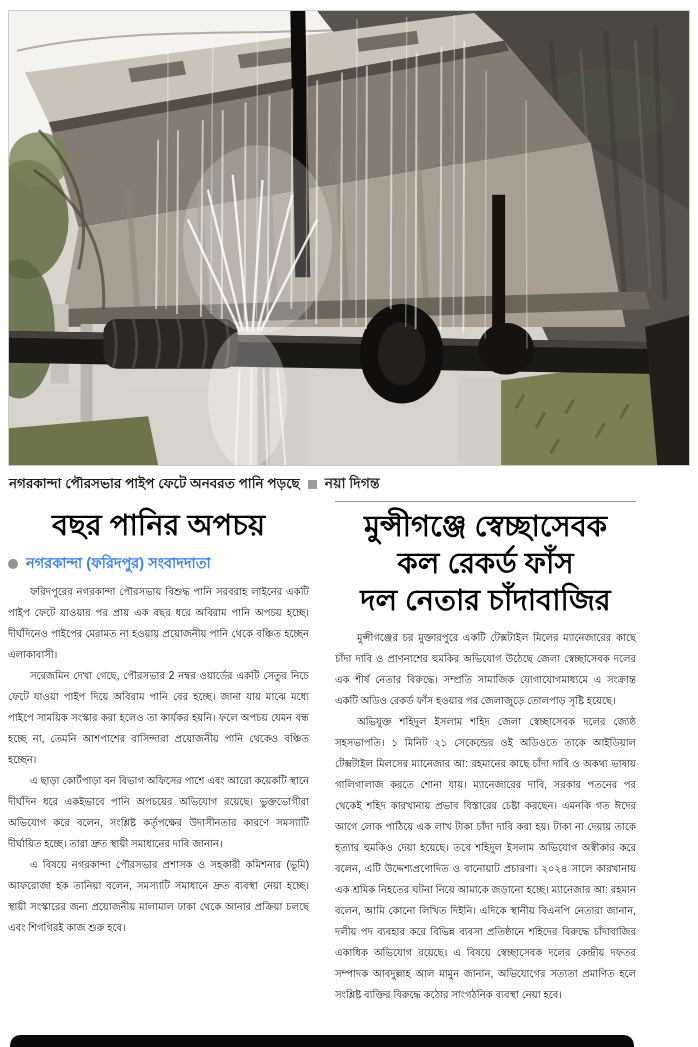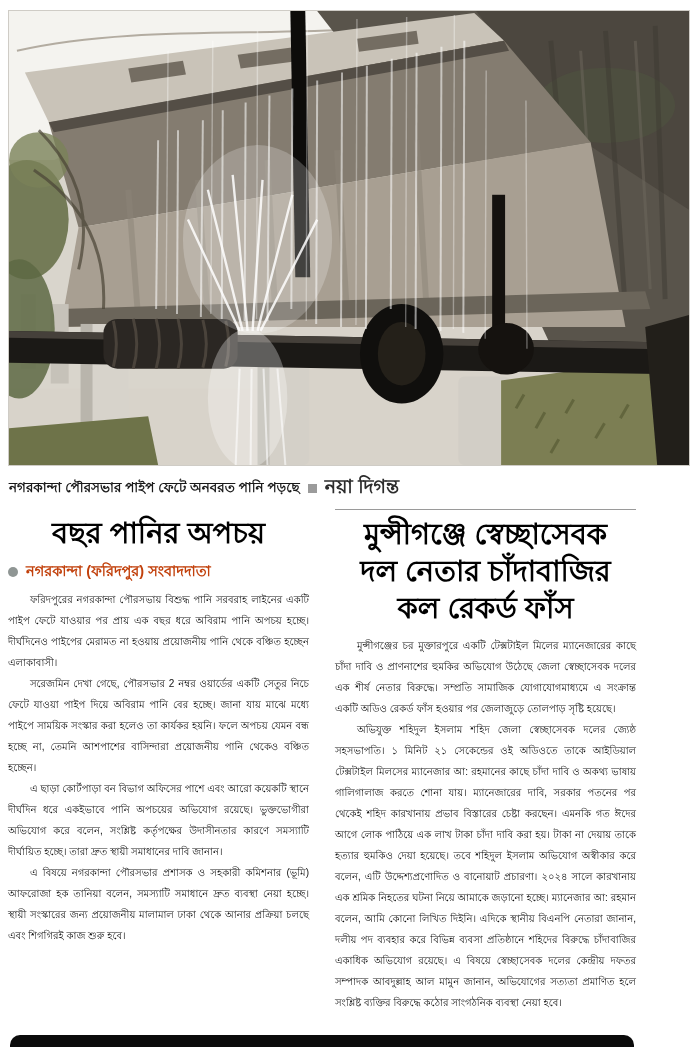--- a/index.html
+++ b/index.html
@@ -6,29 +6,29 @@
   body{
     width:698px;height:1047px;overflow:hidden;background:#ffffff;
     font-family:"Liberation Sans", sans-serif;color:#111;
   }
   .page{position:relative;width:644px;height:1047px;box-sizing:border-box;padding:10px 8px 0;}
   figure.photo{margin:0;width:682px;height:456px;border:1px solid #cfccc6;box-sizing:border-box;background:#ddd8d0;}
   figure.photo svg{display:block;width:100%;height:100%;}
   .caption-row{display:flex;align-items:center;gap:8px;padding:6px 1px 3px;}
   .caption-text{font-weight:bold;font-size:13.5px;color:#1a1a1a;}
   .caption-sq{width:9px;height:9px;background:#9b9b9b;flex:0 0 auto;}
-  .caption-credit{font-weight:bold;font-size:19px;color:#2c2c2c;}
+  .caption-credit{font-weight:bold;font-size:14px;color:#2c2c2c;}
   .columns{display:grid;grid-template-columns:1fr 1fr;column-gap:26px;margin-top:2px;}
   .article{min-width:0;}
   .article.right{border-top:1.5px solid #9a9a9a;}
   h2.headline{margin:6px 0 8px;font-size:29px;line-height:37px;font-weight:700;text-align:center;color:#000;}
   h2.headline span{display:block;}
   .byline{display:flex;align-items:center;gap:8px;margin:4px 0 5px;}
   .byline-dot{width:10px;height:10px;border-radius:50%;background:#8f9694;flex:0 0 auto;}
-  .byline-label{font-weight:bold;font-size:14.5px;color:#c2410c;}
+  .byline-label{font-weight:bold;font-size:14.5px;color:#3b82f6;}
   .body-text p{margin:0;font-size:10px;line-height:21px;text-align:justify;text-indent:22px;color:#121212;}
   .bottom-bar{position:absolute;left:10px;right:10px;bottom:0;height:12px;background:#0b0b0b;border-radius:10px 10px 0 0;}
 </style>
 </head>
 <body>
 
 <div class="page">
 
   <figure class="photo">
     <svg viewBox="0 0 684 457" preserveAspectRatio="none">
@@ -163,22 +163,22 @@
         <p>ফরিদপুরের নগরকান্দা পৌরসভায় বিশুদ্ধ পানি সরবরাহ লাইনের একটি পাইপ ফেটে যাওয়ার পর প্রায় এক বছর ধরে অবিরাম পানি অপচয় হচ্ছে। দীর্ঘদিনেও পাইপের মেরামত না হওয়ায় প্রয়োজনীয় পানি থেকে বঞ্চিত হচ্ছেন এলাকাবাসী।</p>
         <p>সরেজমিন দেখা গেছে, পৌরসভার 2 নম্বর ওয়ার্ডের একটি সেতুর নিচে ফেটে যাওয়া পাইপ দিয়ে অবিরাম পানি বের হচ্ছে। জানা যায় মাঝে মধ্যে পাইপে সাময়িক সংস্কার করা হলেও তা কার্যকর হয়নি। ফলে অপচয় যেমন বন্ধ হচ্ছে না, তেমনি আশপাশের বাসিন্দারা প্রয়োজনীয় পানি থেকেও বঞ্চিত হচ্ছেন।</p>
         <p>এ ছাড়া কোর্টপাড়া বন বিভাগ অফিসের পাশে এবং আরো কয়েকটি স্থানে দীর্ঘদিন ধরে একইভাবে পানি অপচয়ের অভিযোগ রয়েছে। ভুক্তভোগীরা অভিযোগ করে বলেন, সংশ্লিষ্ট কর্তৃপক্ষের উদাসীনতার কারণে সমস্যাটি দীর্ঘায়িত হচ্ছে। তারা দ্রুত স্থায়ী সমাধানের দাবি জানান।</p>
         <p>এ বিষয়ে নগরকান্দা পৌরসভার প্রশাসক ও সহকারী কমিশনার (ভূমি) আফরোজা হক তানিয়া বলেন, সমস্যাটি সমাধানে দ্রুত ব্যবস্থা নেয়া হচ্ছে। স্থায়ী সংস্কারের জন্য প্রয়োজনীয় মালামাল ঢাকা থেকে আনার প্রক্রিয়া চলছে এবং শিগগিরই কাজ শুরু হবে।</p>
       </div>
     </article>
 
     <article class="article right">
       <h2 class="headline">
         <span>মুন্সীগঞ্জে স্বেচ্ছাসেবক</span>
+        <span>কল রেকর্ড ফাঁস</span>
         <span>দল নেতার চাঁদাবাজির</span>
-        <span>কল রেকর্ড ফাঁস</span>
       </h2>
       <div class="body-text">
         <p>মুন্সীগঞ্জের চর মুক্তারপুরে একটি টেক্সটাইল মিলের ম্যানেজারের কাছে চাঁদা দাবি ও প্রাণনাশের হুমকির অভিযোগ উঠেছে জেলা স্বেচ্ছাসেবক দলের এক শীর্ষ নেতার বিরুদ্ধে। সম্প্রতি সামাজিক যোগাযোগমাধ্যমে এ সংক্রান্ত একটি অডিও রেকর্ড ফাঁস হওয়ার পর জেলাজুড়ে তোলপাড় সৃষ্টি হয়েছে।</p>
         <p>অভিযুক্ত শহিদুল ইসলাম শহিদ জেলা স্বেচ্ছাসেবক দলের জ্যেষ্ঠ সহসভাপতি। ১ মিনিট ২১ সেকেন্ডের ওই অডিওতে তাকে আইডিয়াল টেক্সটাইল মিলসের ম্যানেজার আ: রহমানের কাছে চাঁদা দাবি ও অকথ্য ভাষায় গালিগালাজ করতে শোনা যায়। ম্যানেজারের দাবি, সরকার পতনের পর থেকেই শহিদ কারখানায় প্রভাব বিস্তারের চেষ্টা করছেন। এমনকি গত ঈদের আগে লোক পাঠিয়ে এক লাখ টাকা চাঁদা দাবি করা হয়। টাকা না দেয়ায় তাকে হত্যার হুমকিও দেয়া হয়েছে। তবে শহিদুল ইসলাম অভিযোগ অস্বীকার করে বলেন, এটি উদ্দেশ্যপ্রণোদিত ও বানোয়াট প্রচারণা। ২০২৪ সালে কারখানায় এক শ্রমিক নিহতের ঘটনা নিয়ে আমাকে জড়ানো হচ্ছে। ম্যানেজার আ: রহমান বলেন, আমি কোনো লিখিত দিইনি। এদিকে স্থানীয় বিএনপি নেতারা জানান, দলীয় পদ ব্যবহার করে বিভিন্ন ব্যবসা প্রতিষ্ঠানে শহিদের বিরুদ্ধে চাঁদাবাজির একাধিক অভিযোগ রয়েছে। এ বিষয়ে স্বেচ্ছাসেবক দলের কেন্দ্রীয় দফতর সম্পাদক আবদুল্লাহ আল মামুন জানান, অভিযোগের সত্যতা প্রমাণিত হলে সংশ্লিষ্ট ব্যক্তির বিরুদ্ধে কঠোর সাংগঠনিক ব্যবস্থা নেয়া হবে।</p>
       </div>
     </article>
 
   </div>
 
   <div class="bottom-bar"></div>

